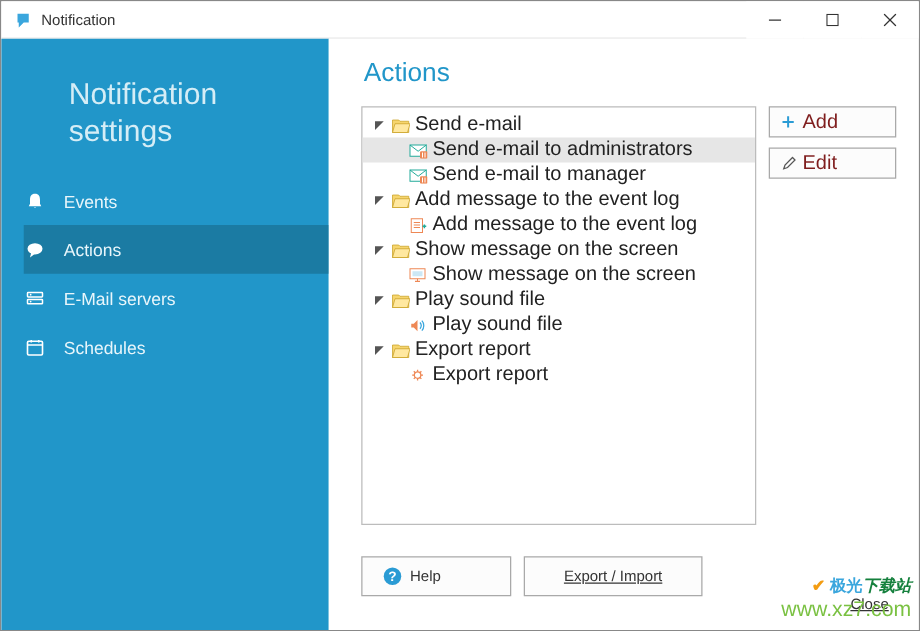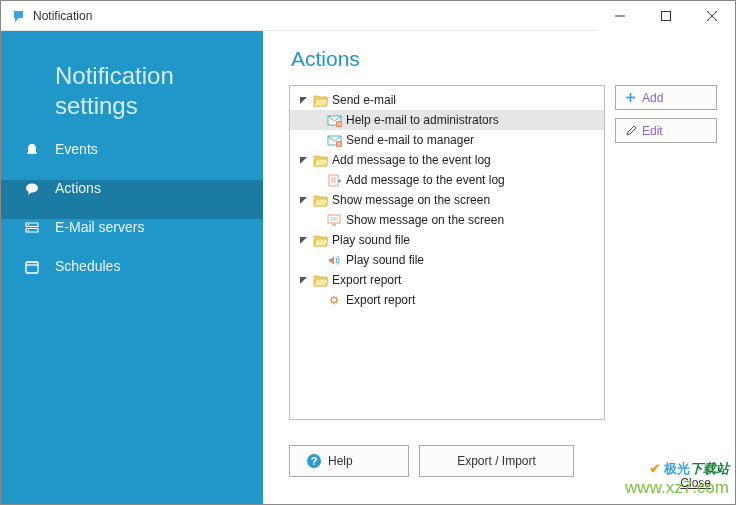--- a/index.html
+++ b/index.html
@@ -13,47 +13,47 @@
 .titlebar .win-btn { width: 46px; height: 30px; display: flex; align-items: center; justify-content: center; font-size: 10px; color: #333; background: #fff; }
 
 
 .main { display: flex; height: calc(100% - 30px); }
 
 
 .sidebar { width: 262px; background: #2196c9; color: #fff; display: flex; flex-direction: column; }
 .sidebar-header { padding: 30px 0 20px 54px; }
 .sidebar-header h1 { font-size: 24px; font-weight: 300; line-height: 1.25; color: #d5edf6; }
 .sidebar-items { display: flex; flex-direction: column; }
-.sidebar-item { display: flex; align-items: flex-start; height: 39px; padding-left: 22px; cursor: pointer; font-size: 14px; color: #e9f6fb; }
+.sidebar-item { display: flex; align-items: center; height: 39px; cursor: pointer; font-size: 14px; color: #e9f6fb; margin-left: 18px; }
 .sidebar-item.active { background: #1b7ba3; }
 .sidebar-item .nav-icon { width: 18px; height: 18px; margin-right: 14px; display: flex; align-items: center; justify-content: center; }
 
 
 .content { flex: 1; background: #fff; display: flex; flex-direction: column; padding: 16px 18px 14px 26px; }
 .content h2 { font-size: 21px; font-weight: 400; color: #2196c9; margin-bottom: 14px; padding-left: 2px; }
 
 .content-body { flex: 1; display: flex; gap: 10px; }
 
 .tree-container { flex: 1; border: 1px solid #bcbcbc; background: #fff; overflow: auto; padding: 4px 0; }
-.tree-node { display: flex; align-items: center; height: 20px; font-size: 12px; color: #222; cursor: default; white-space: nowrap; }
+.tree-node { display: flex; align-items: center; height: 20px; font-size: 16px; color: #222; cursor: default; white-space: nowrap; }
 .tree-node.selected { background: #e6e6e6; }
 .tree-node .expander { width: 14px; height: 14px; margin-right: 2px; display: flex; align-items: center; justify-content: center; font-size: 10px; color: #555; }
 .tree-node .node-icon { width: 16px; height: 16px; margin-right: 4px; display: flex; align-items: center; justify-content: center; }
 .tree-node.depth-0 { padding-left: 6px; }
 .tree-node.depth-1 { padding-left: 36px; }
 
 .side-buttons { width: 102px; display: flex; flex-direction: column; gap: 8px; }
-.side-btn { height: 25px; border: 1px solid #a9a9a9; background: #fcfcfc; display: flex; align-items: center; padding: 0 8px; font-size: 12px; color: #8b5cf6; cursor: pointer; gap: 5px; }
+.side-btn { height: 25px; border: 1px solid #a9a9a9; background: #fcfcfc; display: flex; align-items: center; padding: 0 8px; font-size: 16px; color: #7f1d1d; cursor: pointer; gap: 5px; }
 .side-btn .btn-icon { width: 13px; height: 13px; display: flex; align-items: center; justify-content: center; }
 
 .bottom-bar { display: flex; gap: 10px; margin-top: 12px; align-items: center; }
 .bottom-bar .spacer { flex: 1; }
 .bottom-btn { height: 32px; border: 1px solid #a9a9a9; background: #fcfcfc; display: flex; align-items: center; justify-content: center; font-size: 12px; color: #333; cursor: pointer; gap: 6px; padding: 0 16px; }
 .help-btn { width: 120px; justify-content: flex-start; }
-.export-btn { width: 155px; }
+.export-btn { width: 143px; text-decoration: underline; }
 .close-btn { font-size: 12px; color: #333; text-decoration: underline; cursor: pointer; padding: 0 6px; margin-top: 44px; }
 
 .watermark { position: absolute; right: 6px; bottom: 6px; text-align: right; font-size: 13px; pointer-events: none; }
 .watermark .line1 { color: #3aa6dd; font-weight: bold; }
 .watermark .line1 .orange { color: #15803d; font-style: italic; }
 .watermark .line2 { color: #7ac142; font-size: 17px; }
 
 svg { display: block; }
 </style>
 </head>
@@ -156,21 +156,21 @@
         </div>
         <div class="tree-node depth-1 selected">
           <span class="node-icon">
               <svg width="15" height="13" viewBox="0 0 15 13">
                 <rect x="1" y="2" width="13" height="9" fill="#fff" stroke="#2a9" stroke-width="0.8"></rect>
                 <path d="M1 2 L7.5 7 L14 2" fill="none" stroke="#2a9" stroke-width="0.8"></path>
                 <rect x="9" y="7" width="6" height="6" fill="#e85" rx="1"></rect>
                 <path d="M11 8 L11 12 M13 8 L13 12" stroke="#fff" stroke-width="0.8"></path>
               </svg>
             </span>
-          <span>Help e-mail to administrators</span>
+          <span>Send e-mail to administrators</span>
         </div>
         <div class="tree-node depth-1">
           <span class="node-icon">
               <svg width="15" height="13" viewBox="0 0 15 13">
                 <rect x="1" y="2" width="13" height="9" fill="#fff" stroke="#2a9" stroke-width="0.8"></rect>
                 <path d="M1 2 L7.5 7 L14 2" fill="none" stroke="#2a9" stroke-width="0.8"></path>
                 <rect x="9" y="7" width="6" height="6" fill="#e85" rx="1"></rect>
                 <path d="M11 8 L11 12 M13 8 L13 12" stroke="#fff" stroke-width="0.8"></path>
               </svg>
             </span>

